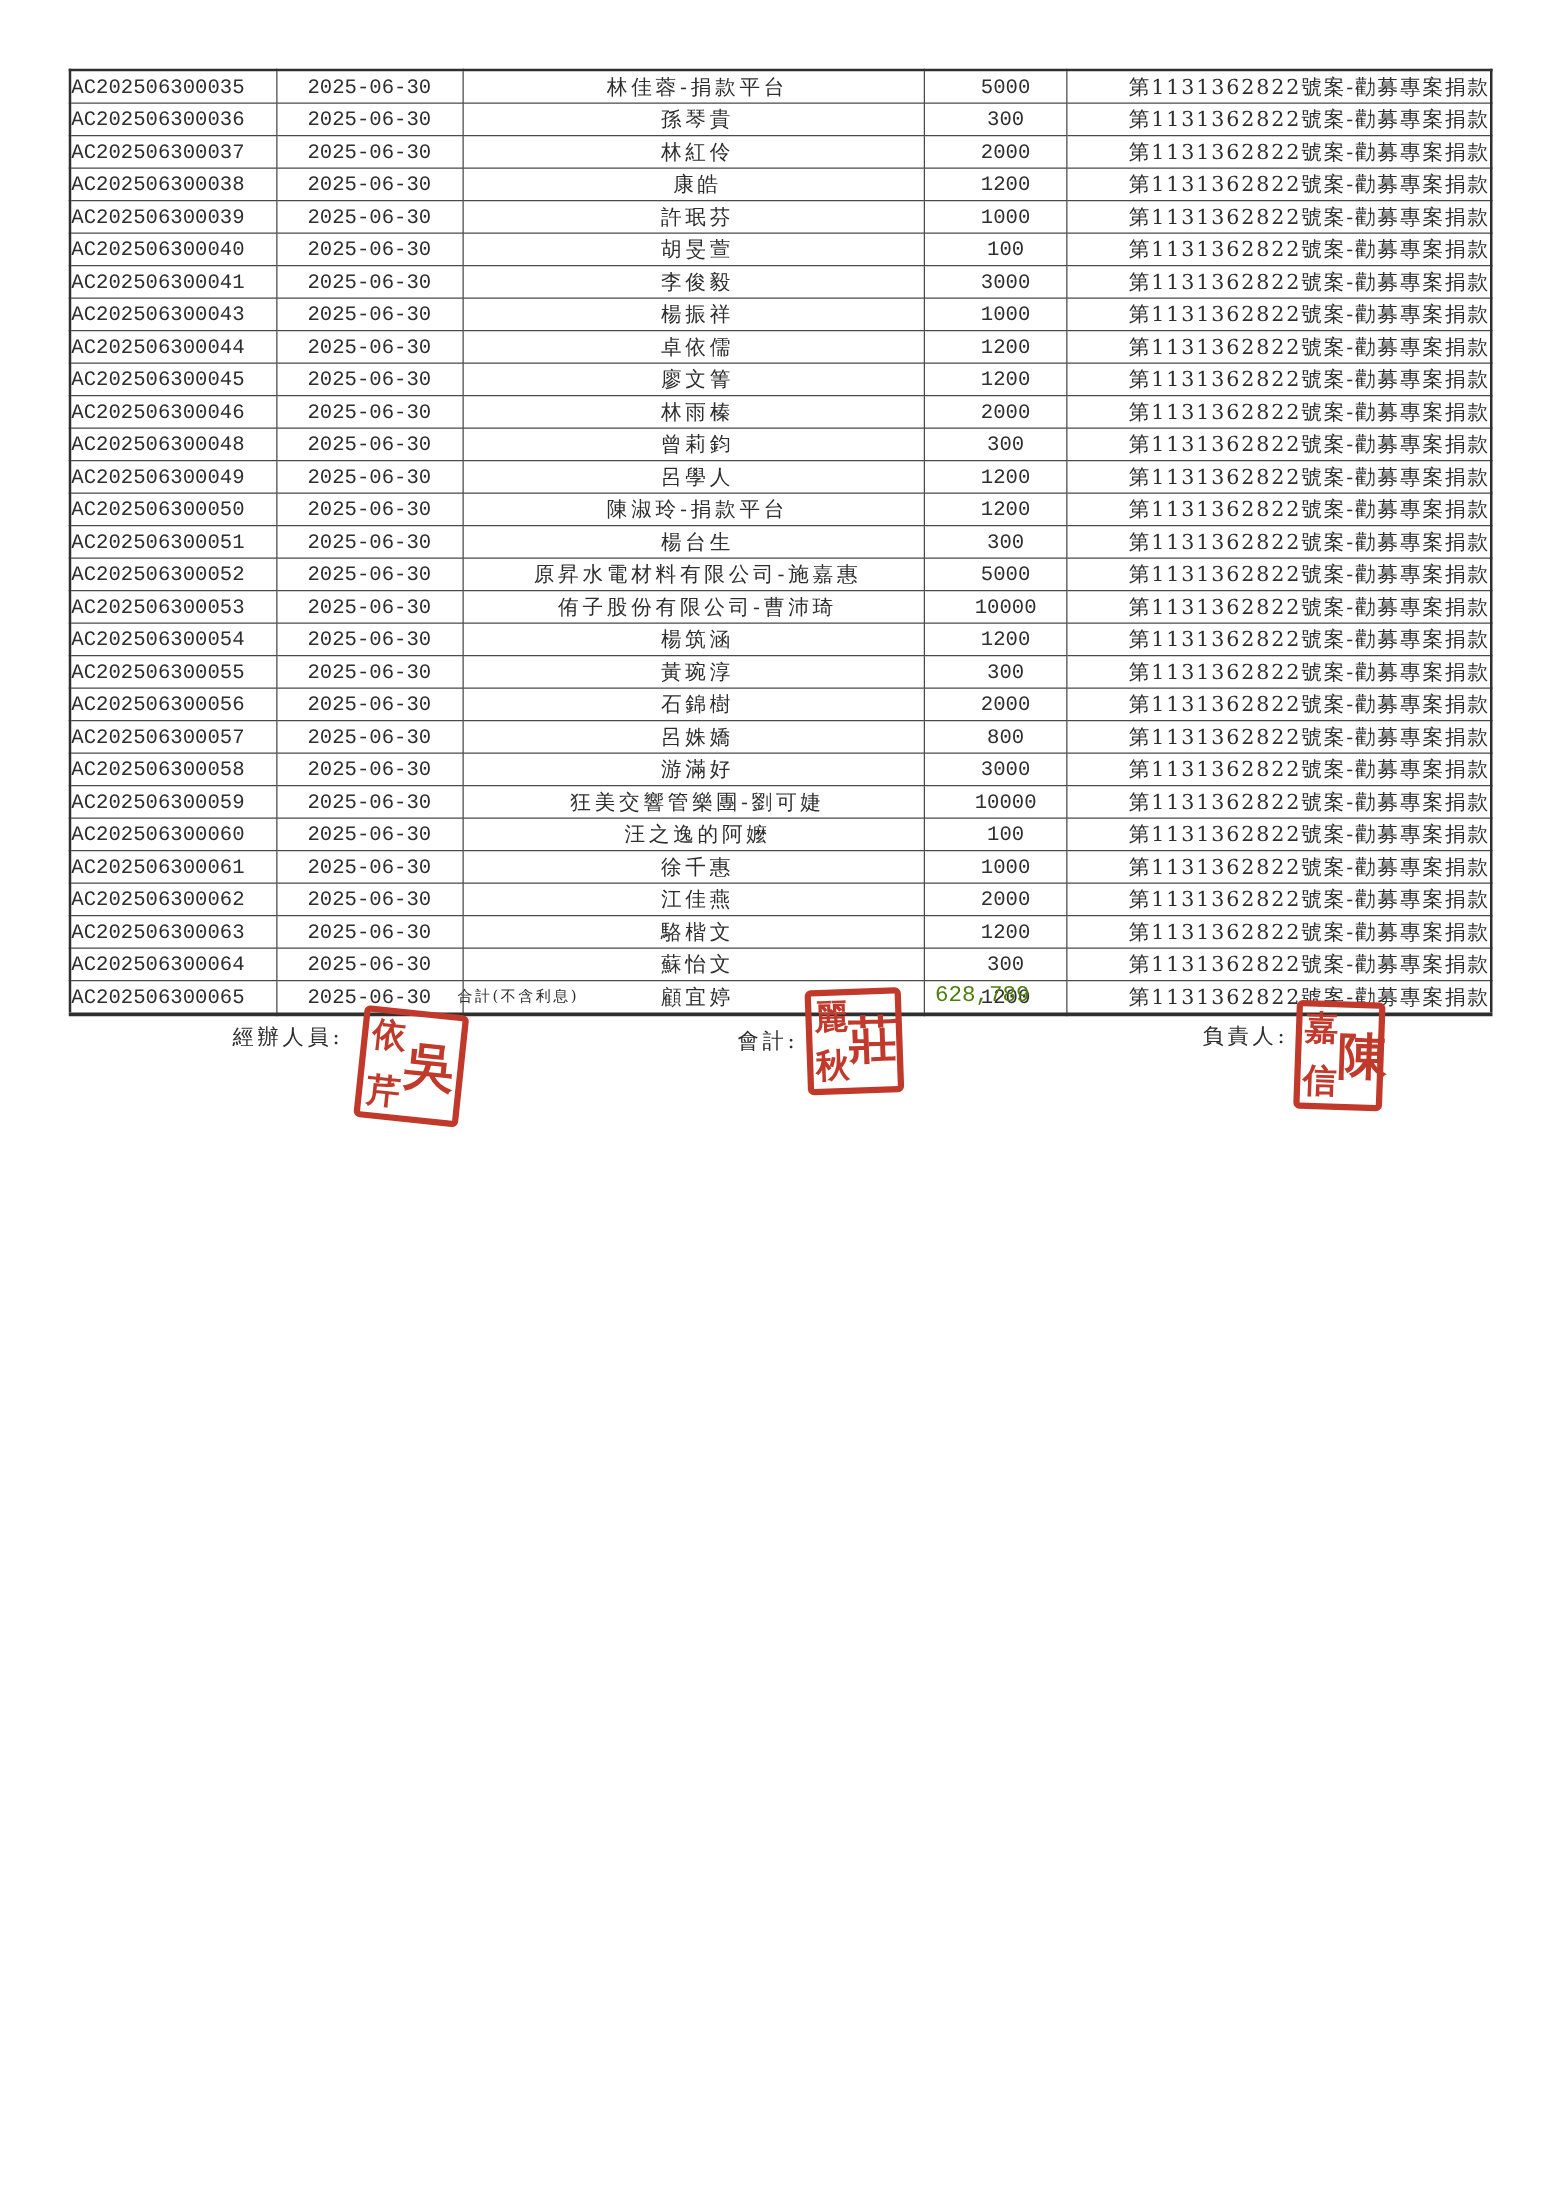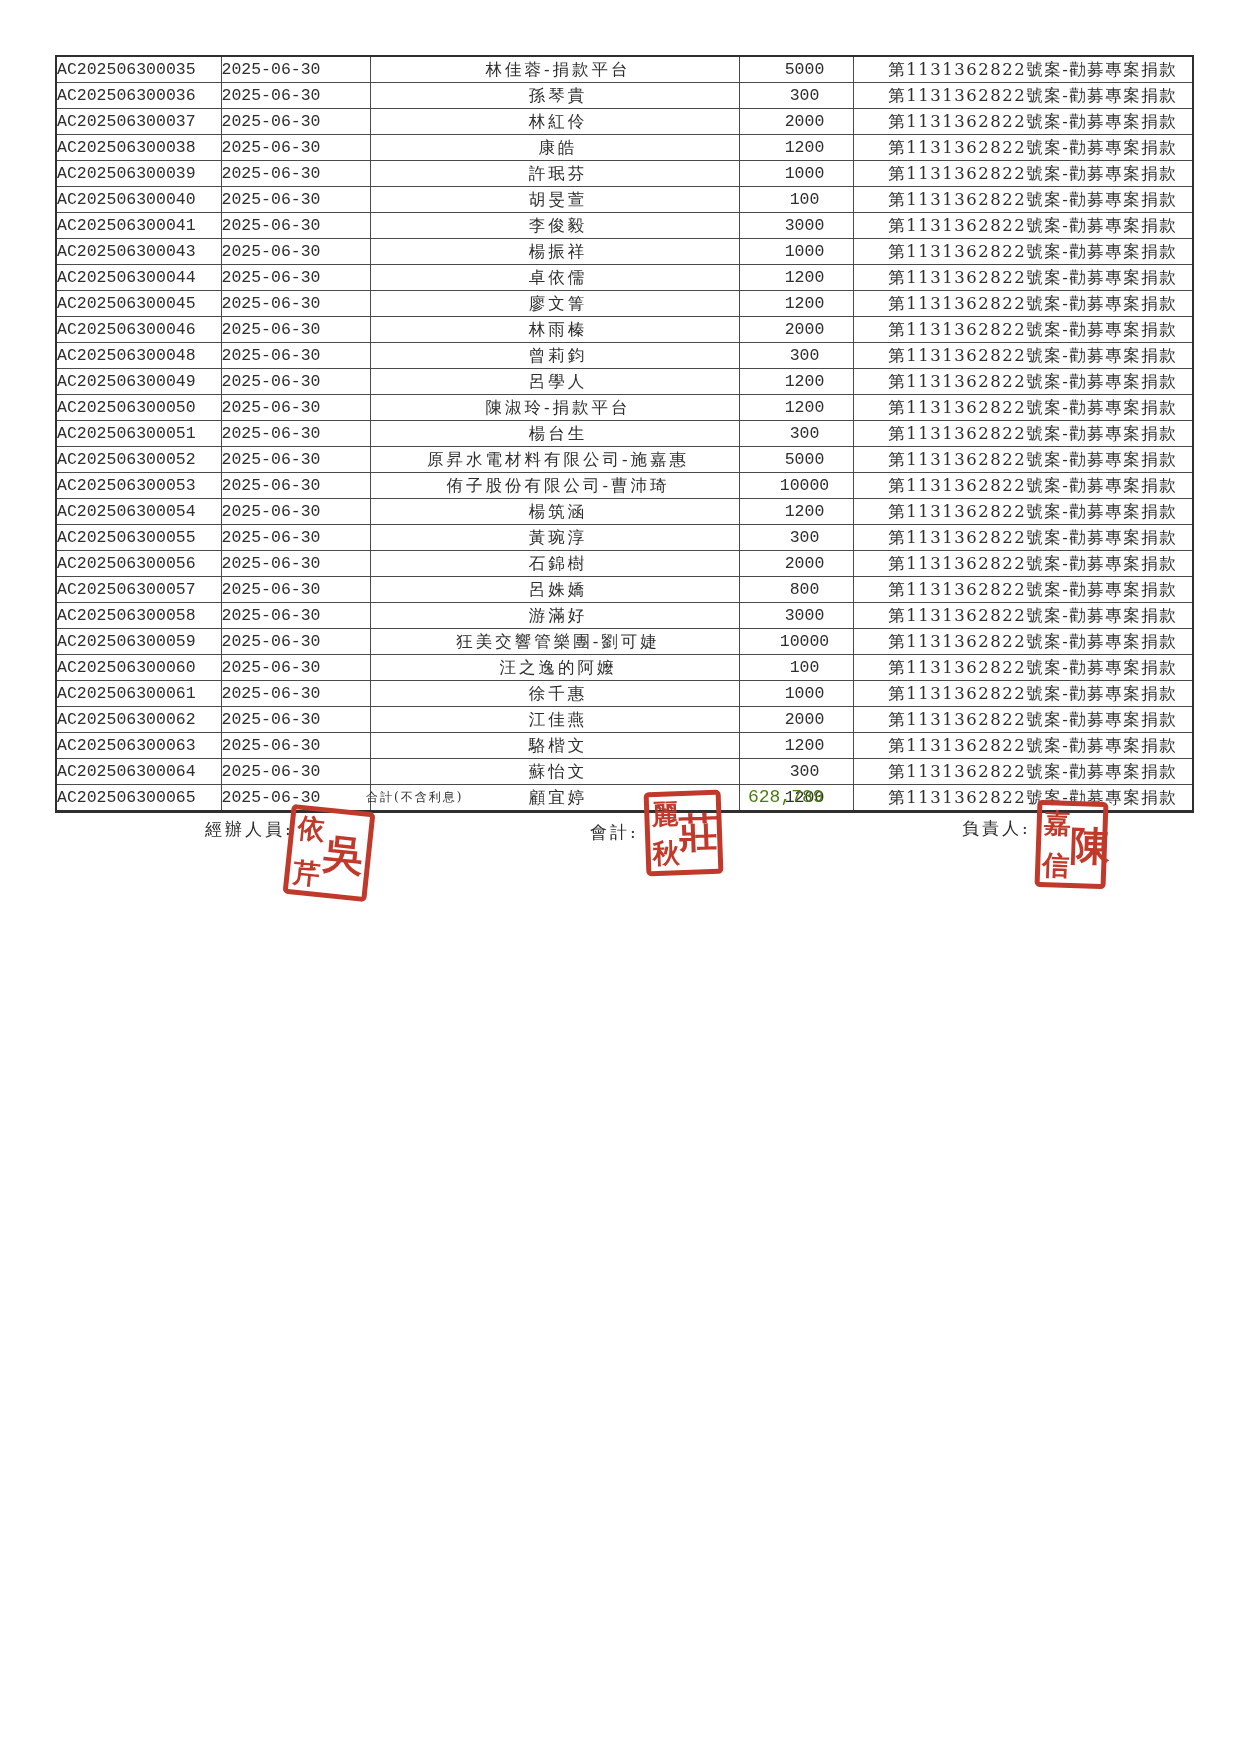--- a/index.html
+++ b/index.html
@@ -26,32 +26,32 @@
     height:25px;
     font-size:16.5px;
     line-height:25px;
     white-space:nowrap;
     overflow:hidden;
     vertical-align:middle;
     color:#2e2e2e;
   }
   table.ledger { border:2px solid #2f2f2f; border-bottom-width:3px; }
   td.c-id   { text-align:left; font-family:"Liberation Mono","DejaVu Sans Mono",monospace; font-size:16px; }
-  td.c-date { text-align:left; font-family:"Liberation Mono","DejaVu Sans Mono",monospace; font-size:16px; }
+  td.c-date { text-align:center; font-family:"Liberation Mono","DejaVu Sans Mono",monospace; font-size:16px; }
   td.c-name { text-align:center; padding-left:7px; letter-spacing:3px; }
   td.c-amt  { text-align:center; font-family:"Liberation Mono","DejaVu Sans Mono",monospace; font-size:16px;padding-left:17px; }
-  td.c-note { text-align:center; padding-left:20px; letter-spacing:1.5px;margin-left:48px; }
+  td.c-note { text-align:right; padding-left:20px; letter-spacing:1.5px;margin-left:48px; }
 
   
   .abs { position:absolute; white-space:nowrap; }
   .total-label { left:366px; top:789px; font-size:12px; letter-spacing:2px; color:#2e2e2e;text-align:center; }
   .total-value { left:748px; top:787px; font-size:18px; font-weight:400;
                  font-family:"Liberation Mono","DejaVu Sans Mono",monospace; color:#4d7c0f; }
   .sig-label   { font-size:17px; letter-spacing:3px; color:#2e2e2e; }
-  .lbl-handler    { left:205px; top:818px; }
+  .lbl-handler    { left:186px; top:818px; }
   .lbl-accountant { left:573px; top:821px;margin-left:17px; }
   .lbl-manager    { left:962px; top:817px; }
 
   
   .seal {
     position:absolute;
     border:5px solid;
     border-radius:5px;
     display:flex;
     flex-direction:row;

